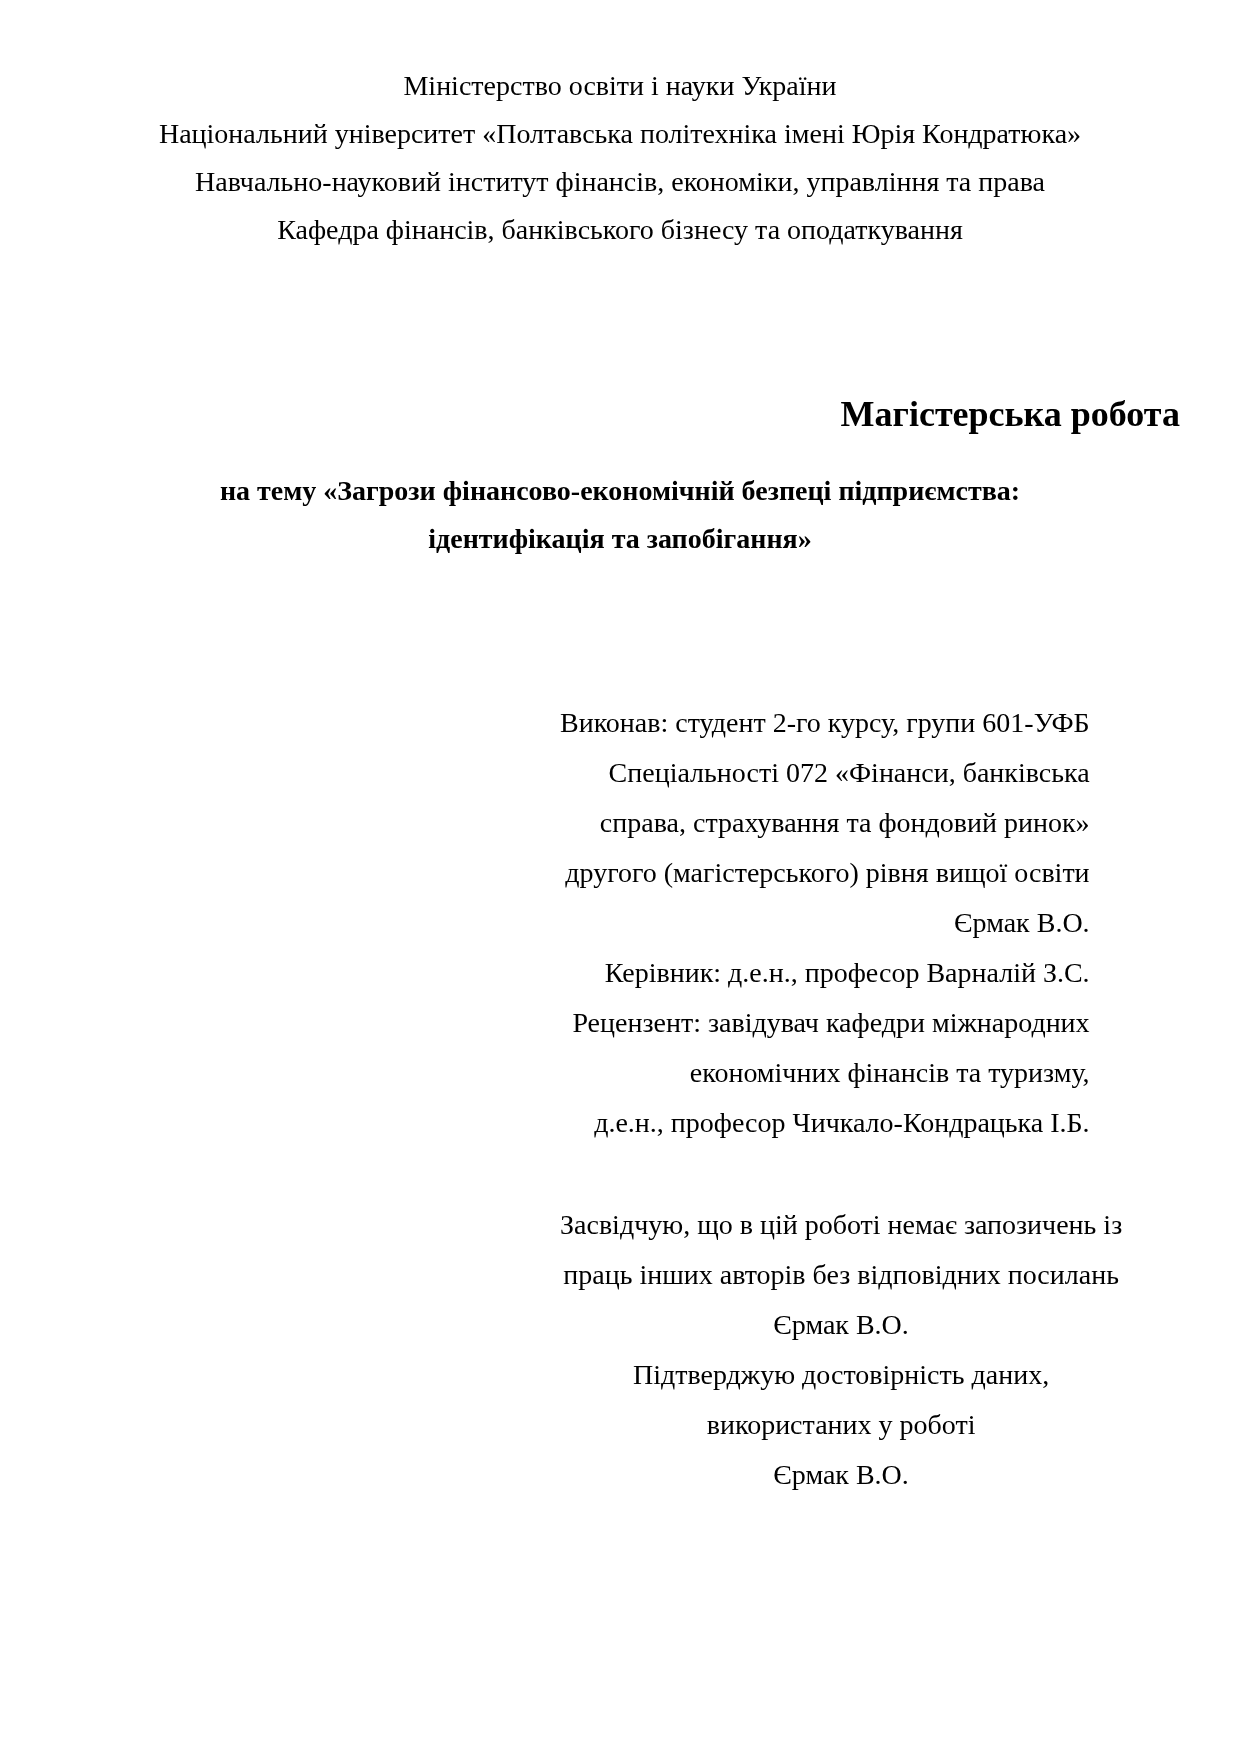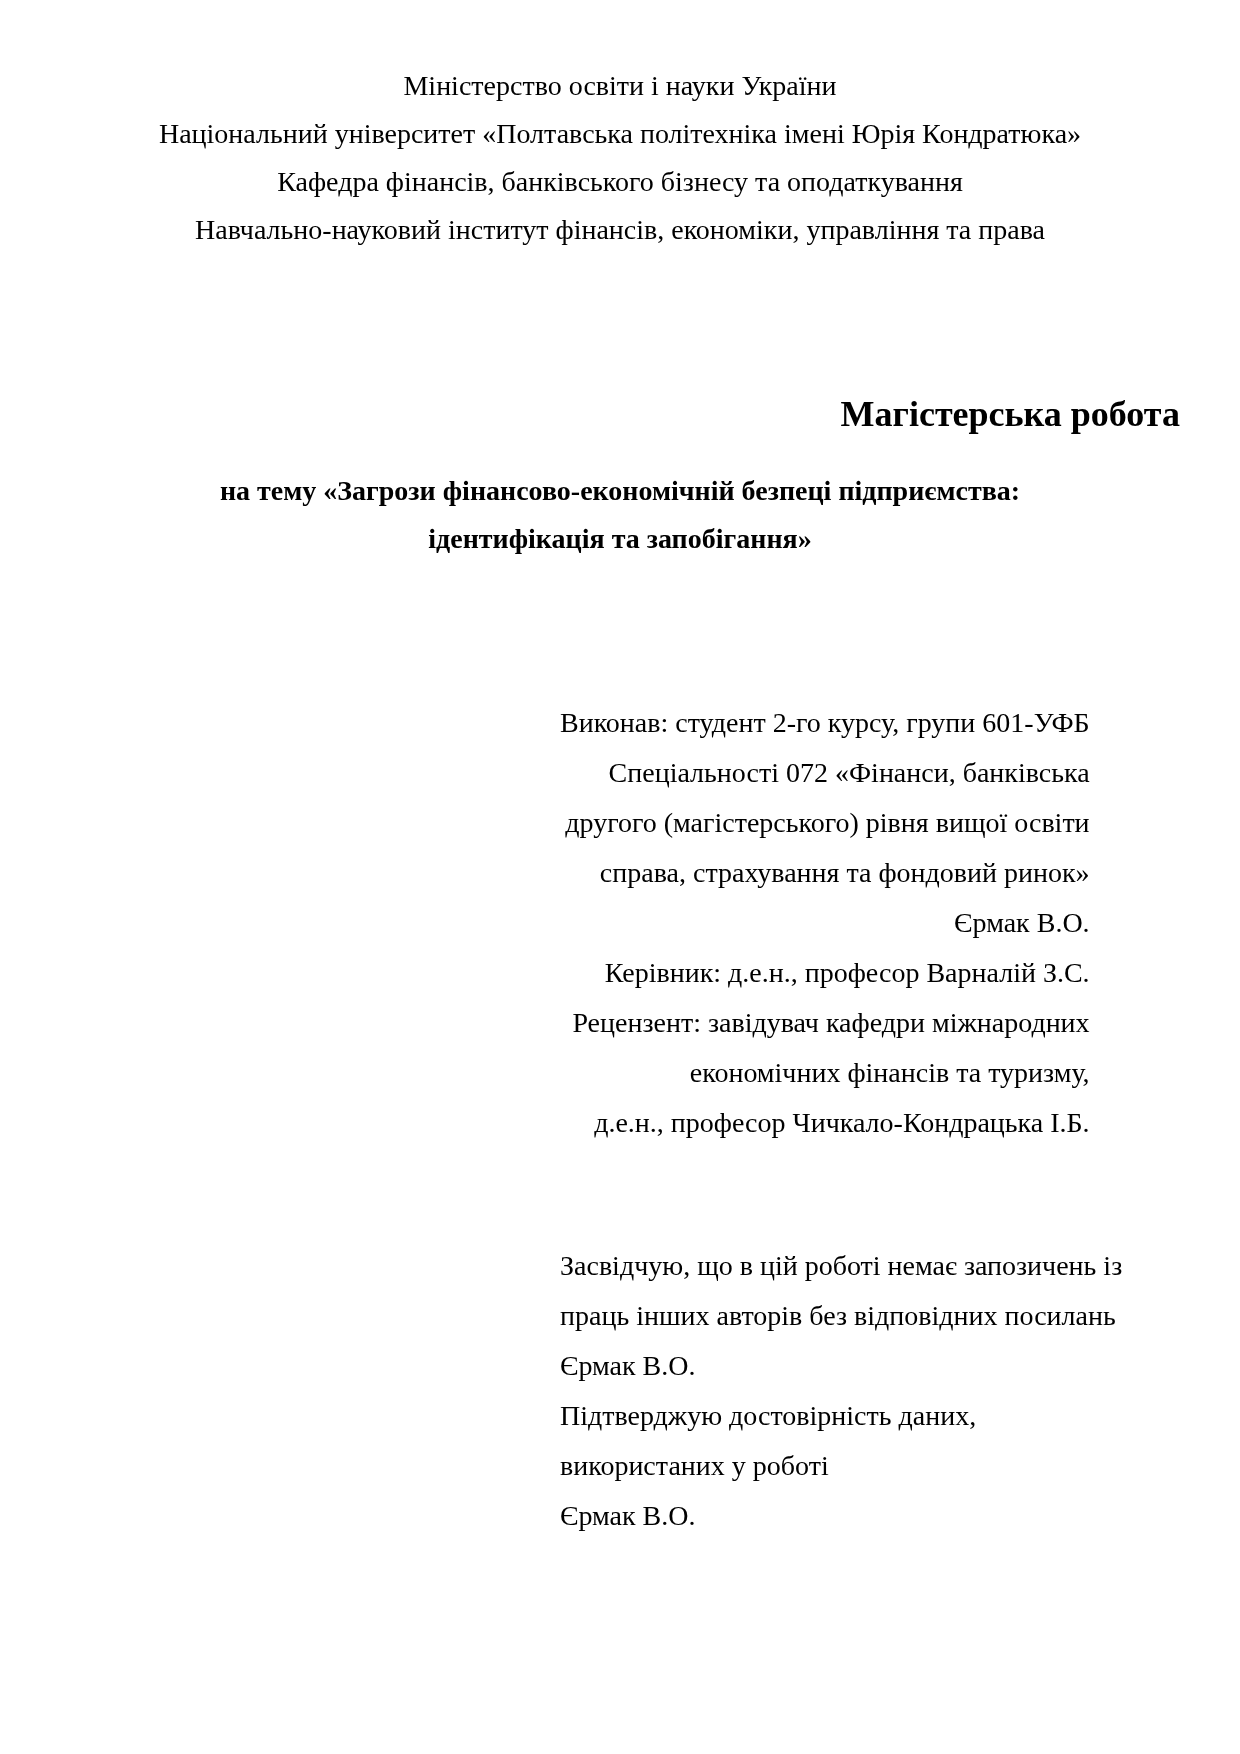--- a/index.html
+++ b/index.html
@@ -46,58 +46,58 @@
     position: absolute;
     left: 560px;
     top: 698px;
     font-size: 28px;
     line-height: 50px;
     text-align: right;
   }
   .declaration-block {
     position: absolute;
     left: 560px;
-    top: 1241px;
+    top: 1200px;
     font-size: 28px;
     line-height: 50px;
-    text-align: left;
+    text-align: center;
   }
   .footer-line {
     top: 1616px;
     font-size: 28px;
     line-height: 40px;
   }
   .line {
     white-space: nowrap;
   }
 </style>
 </head>
 <body>
 
 <div class="page">
 
   <div class="centered-block header-block">
     <div class="line">Міністерство освіти і науки України</div>
     <div class="line">Національний університет «Полтавська політехніка імені Юрія Кондратюка»</div>
+    <div class="line">Навчально-науковий інститут фінансів, економіки, управління та права</div>
     <div class="line">Кафедра фінансів, банківського бізнесу та оподаткування</div>
-    <div class="line">Навчально-науковий інститут фінансів, економіки, управління та права</div>
   </div>
 
   <div class="centered-block work-title">Магістерська робота</div>
 
   <div class="centered-block topic-block">
     <div class="line">на тему «Загрози фінансово-економічній безпеці підприємства:</div>
     <div class="line">ідентифікація та запобігання»</div>
   </div>
 
   <div class="details-block">
     <div class="line">Виконав: студент 2-го курсу, групи 601-УФБ</div>
     <div class="line">Спеціальності 072 «Фінанси, банківська</div>
+    <div class="line">справа, страхування та фондовий ринок»</div>
     <div class="line">другого (магістерського) рівня вищої освіти</div>
-    <div class="line">справа, страхування та фондовий ринок»</div>
     <div class="line">Єрмак В.О.</div>
     <div class="line">Керівник: д.е.н., професор Варналій З.С.</div>
     <div class="line">Рецензент: завідувач кафедри міжнародних</div>
     <div class="line">економічних фінансів та туризму,</div>
     <div class="line">д.е.н., професор Чичкало-Кондрацька І.Б.</div>
   </div>
 
   <div class="declaration-block">
     <div class="line">Засвідчую, що в цій роботі немає запозичень із</div>
     <div class="line">праць інших авторів без відповідних посилань</div>

